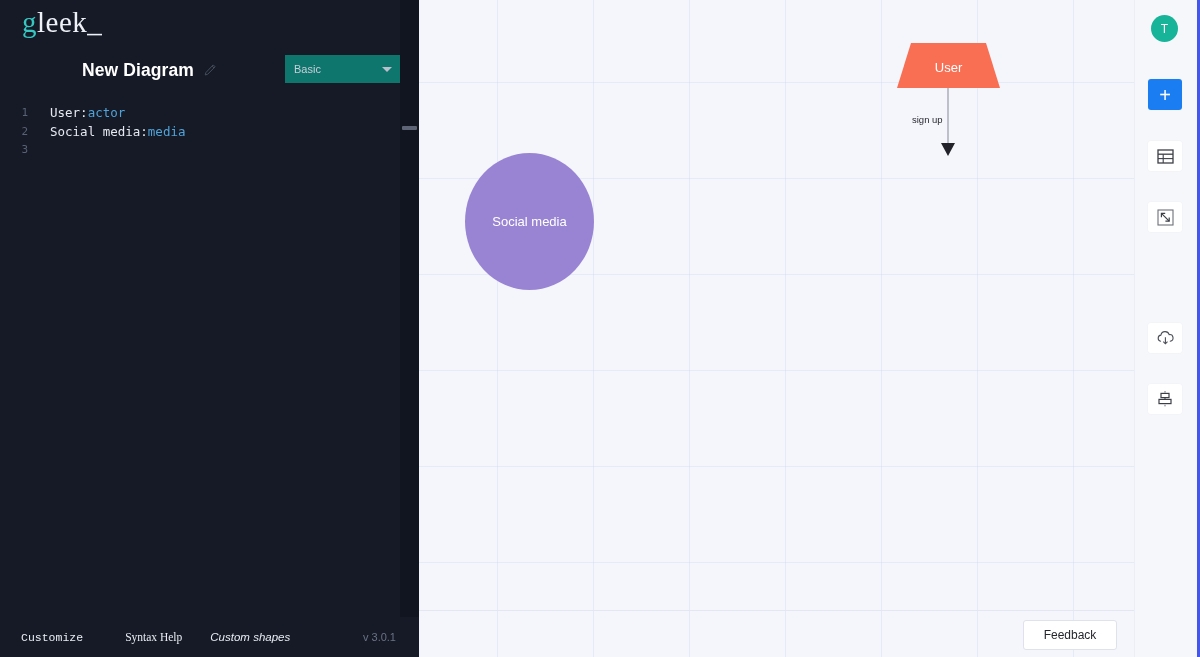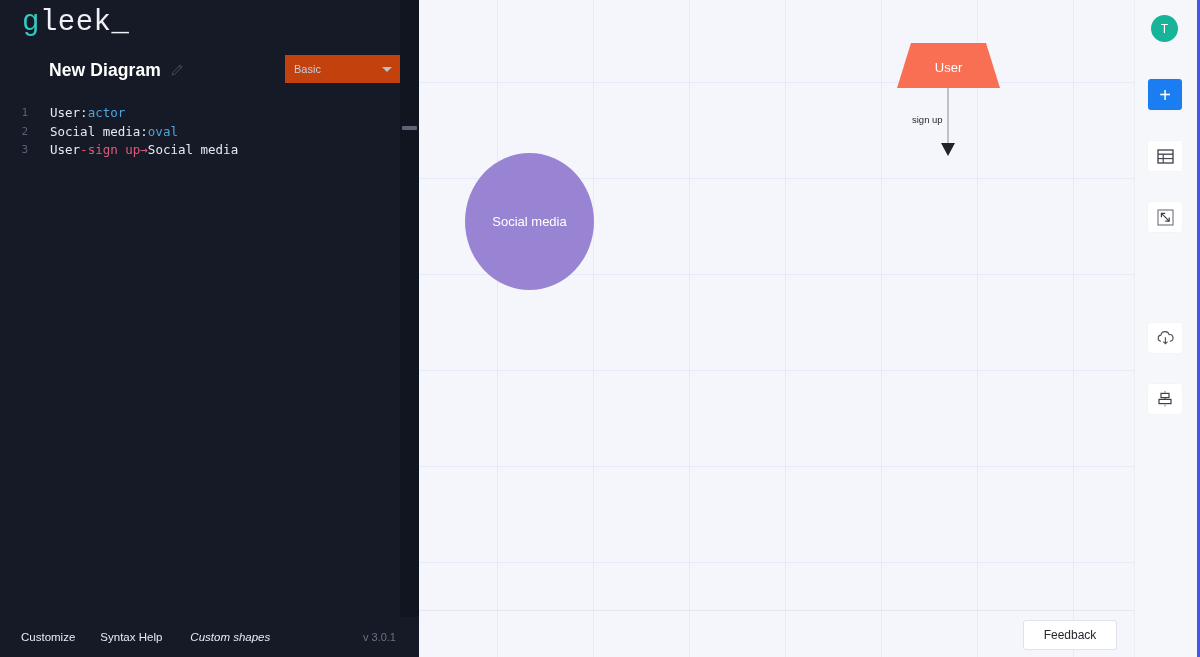--- a/index.html
+++ b/index.html
@@ -14,49 +14,49 @@
   
   .editor-panel {
     position: relative;
     width: 419px; height: 657px;
     background: #151a26;
     flex: 0 0 419px;
   }
   .logo {
     position: absolute; left: 22px; top: 6px;
     font-size: 29px; letter-spacing: .5px;
-    font-family: Liberation Mono, monospace;
+    font-family: Liberation Serif, serif;
     font-weight: 300;
     color: #f2f4f8;
     user-select: none;
   }
   .logo .g { color: #36c7c0; }
   .logo .tail { color: #eef1f6; }
 
   .title-row {
     position: absolute; left: 0; top: 52px;
     width: 419px; height: 36px;
-    display: flex; align-items: center;
+    display: flex; align-items: center; padding-left: 33px;
   }
   .diagram-title {
     margin-left: 49px;
     font-size: 17.5px; font-weight: bold;
     color: #ffffff;
     letter-spacing: .1px;
   }
   .pencil-icon {
     margin-left: 9px; width: 14px; height: 14px;
     display: block; opacity: .55;
   }
   .pencil-icon svg { display: block; }
 
   .style-select {
     position: absolute; left: 285px; top: 55px;
     width: 116px; height: 28px;
-    background: #c2410c;
+    background: #0f766e;
     border: none;
     display: flex; align-items: center;
     padding: 0 9px;
     cursor: pointer;
   }
   .style-select .label {
     font-size: 11px; color: #c9ced8; flex: 1;
   }
   .chev { width: 0; height: 0;
     border-left: 5px solid transparent;
@@ -95,22 +95,22 @@
   .editor-footer {
     position: absolute; left: 0; bottom: 0;
     width: 419px; height: 40px;
     display: flex; align-items: center;
     background: #151a26;
   }
   .editor-footer .flink {
     font-size: 11.5px; color: #e9ecf2;
     cursor: pointer;
   }
-  .editor-footer .flink.f1 { margin-left: 21px; }
-  .editor-footer .flink.f2 { margin-left: 25px; }
+  .editor-footer .flink.f1 { margin-left: 21px; font-family: Liberation Mono, monospace; }
+  .editor-footer .flink.f2 { margin-left: 42px; font-family: Liberation Serif, serif; }
   .editor-footer .flink.f3 { margin-left: 28px; font-style: italic; }
   .editor-footer .ver {
     margin-left: auto; margin-right: 23px;
     font-size: 11px; color: #6b7285;
   }
 
   
   .canvas-wrap {
     position: relative;
     flex: 1; height: 657px;
@@ -234,25 +234,24 @@
       <span class="chev"></span>
     </div>
 
     <div class="code-area">
       <div class="code-line">
         <span class="ln">1</span>
         <span class="code-text"><span>User</span><span class="tok-punc">:</span><span class="tok-shape">actor</span></span>
       </div>
       <div class="code-line">
         <span class="ln">2</span>
-        <span class="code-text"><span>Social media</span><span class="tok-punc">:</span><span class="tok-shape">oval</span></span>
+        <span class="code-text"><span>Social media</span><span class="tok-punc">:</span><span class="tok-shape">media</span></span>
       </div>
       <div class="code-line">
         <span class="ln">3</span>
-        <span class="code-text"><span>User</span><span class="tok-edge">-</span><span class="tok-edge">sign up</span><span class="tok-edge">→</span><span>Social media</span></span>
       </div>
     </div>
 
     <div class="splitter">
       <div class="grip"></div>
     </div>
 
     <div class="editor-footer">
       <span class="flink f1">Customize</span>
       <span class="flink f2">Syntax Help</span>

